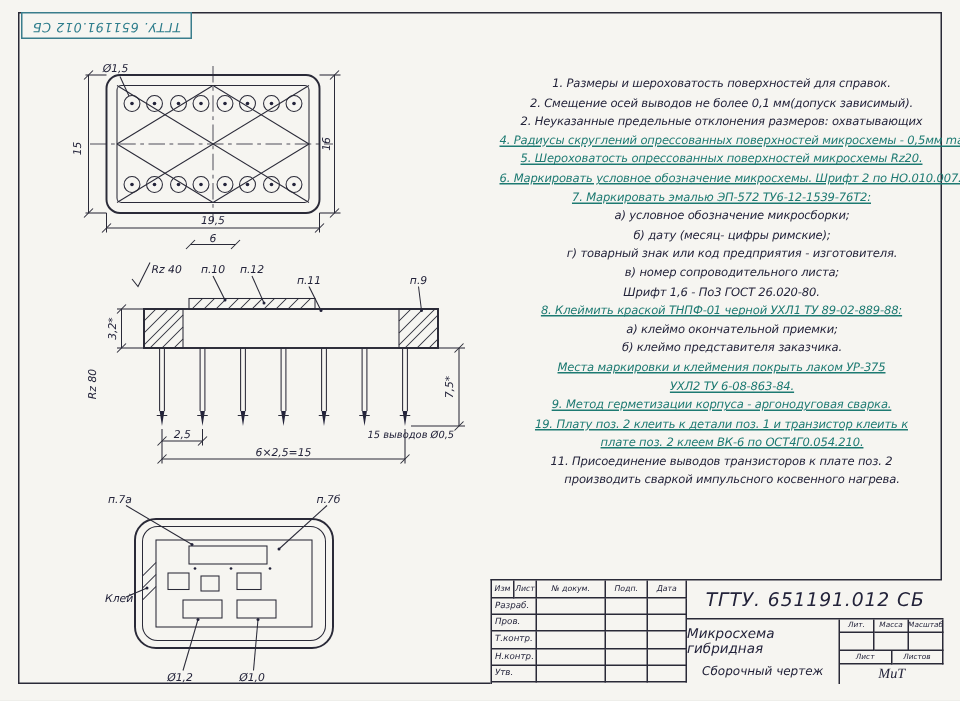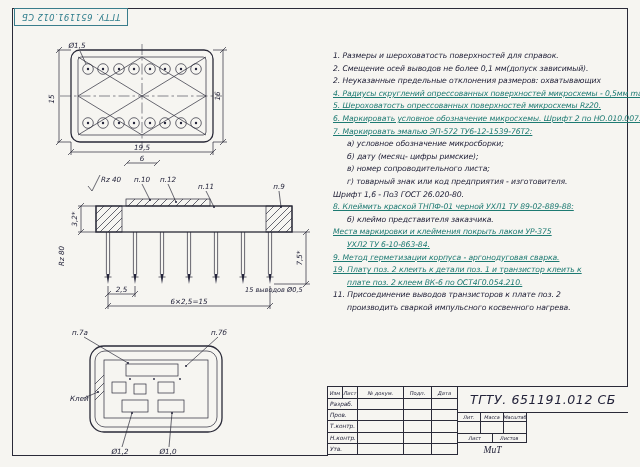--- a/index.html
+++ b/index.html
@@ -7,21 +7,21 @@
         font-family:"DejaVu Sans",sans-serif;color:#23233a;}
   .frame{position:absolute;left:12px;top:8px;width:614px;height:446px;
          border:1.5px solid #2a2a38;}
   
   .stamp{position:absolute;left:14px;top:8px;width:112px;height:16px;
          border:1px solid #3a7d8c;display:flex;align-items:center;justify-content:center;
          transform:rotate(180deg);color:#2e7d8c;font:italic 8.5px "DejaVu Sans",sans-serif;
          letter-spacing:.4px;background:#f6f5f1;}
   
   .notes{position:absolute;left:333px;top:50px;width:296px;
-         font:italic 7.7px/12.6px "DejaVu Sans",sans-serif;letter-spacing:-.1px;color:#23233a;}
+         font:italic 7.7px/12.6px "DejaVu Sans",sans-serif;letter-spacing:-.1px;color:#23233a;text-align:center;}
   .note{white-space:nowrap;}
   .note.accent{color:#1d7a72;text-decoration:underline;}
   .note.ind{padding-left:14px;}
   
   svg{position:absolute;overflow:visible;}
   .ln{fill:none;stroke:#2a2a38;stroke-width:1.3;}
   .tn{fill:none;stroke:#2a2a38;stroke-width:.7;}
   .cl{fill:none;stroke:#2a2a38;stroke-width:.55;stroke-dasharray:11 3 2.5 3;}
   text.d{font:italic 7.2px "DejaVu Sans",sans-serif;fill:#23233a;}
   text.d2{font:italic 6.6px "DejaVu Sans",sans-serif;fill:#23233a;}
@@ -287,27 +287,28 @@
   <div class="notes" id="notes">
       <div class="note plain">1. Размеры и шероховатость поверхностей для справок.</div>
       <div class="note plain">2. Смещение осей выводов не более 0,1 мм(допуск зависимый).</div>
       <div class="note plain">2. Неуказанные предельные отклонения размеров: охватывающих</div>
       <div class="note accent">4. Радиусы скруглений опрессованных поверхностей микросхемы - 0,5мм max</div>
       <div class="note accent">5. Шероховатость опрессованных поверхностей микросхемы Rz20.</div>
       <div class="note accent">6. Маркировать условное обозначение микросхемы. Шрифт 2 по НО.010.007.</div>
       <div class="note accent">7. Маркировать эмалью ЭП-572 ТУ6-12-1539-76Т2:</div>
       <div class="note plain ind">а) условное обозначение микросборки;</div>
       <div class="note plain ind">б) дату (месяц- цифры римские);</div>
+      <div class="note plain ind">г) товарный знак или код предприятия - изготовителя.</div>
       <div class="note plain ind">в) номер сопроводительного листа;</div>
-      <div class="note plain ind">г) товарный знак или код предприятия - изготовителя.</div>
       <div class="note plain">Шрифт 1,6 - По3 ГОСТ 26.020-80.</div>
       <div class="note accent">8. Клеймить краской ТНПФ-01 черной УХЛ1 ТУ 89-02-889-88:</div>
+      <div class="note plain ind">а) клеймо окончательной приемки;</div>
       <div class="note plain ind">б) клеймо представителя заказчика.</div>
       <div class="note accent">Места маркировки и клеймения покрыть лаком УР-375</div>
-      <div class="note accent ind">УХЛ2 ТУ 6-10-863-84.</div>
+      <div class="note accent ind">УХЛ2 ТУ 6-08-863-84.</div>
       <div class="note accent">9. Метод герметизации корпуса - аргонодуговая сварка.</div>
       <div class="note accent">19. Плату поз. 2 клеить к детали поз. 1 и транзистор клеить к</div>
       <div class="note accent ind">плате поз. 2 клеем ВК-6 по ОСТ4Г0.054.210.</div>
       <div class="note plain">11. Присоединение выводов транзисторов к плате поз. 2</div>
       <div class="note plain ind">производить сваркой импульсного косвенного нагрева.</div>
     </div>
 
   <div class="frame-anchor" style="position:absolute;left:12px;top:8px;width:616px;height:448px;pointer-events:none;">
     <div class="tblock" style="pointer-events:auto;">
       <div class="tb-left">
@@ -347,20 +348,24 @@
               <div class="c lab">Утв.</div>
               <div class="c" style="width: 46px;"></div>
               <div class="c" style="width: 28px;"></div>
               <div class="c" style="width: 26px;"></div>
             </div>
           </div>
       </div>
       <div class="tb-right">
         <div class="tb-desig">ТГТУ. 651191.012 СБ</div>
         <div class="tb-low">
+          <div class="tb-name">
+            <div class="t1">Микросхема гибридная</div>
+            <div class="t2">Сборочный чертеж</div>
+          </div>
           <div class="tb-meta">
             <div class="tb-meta-h">
               <div>Лит.</div>
               <div>Масса</div>
               <div>Масштаб</div>
             </div>
             <div class="tb-meta-v">
               <div></div>
               <div></div>
               <div></div>

